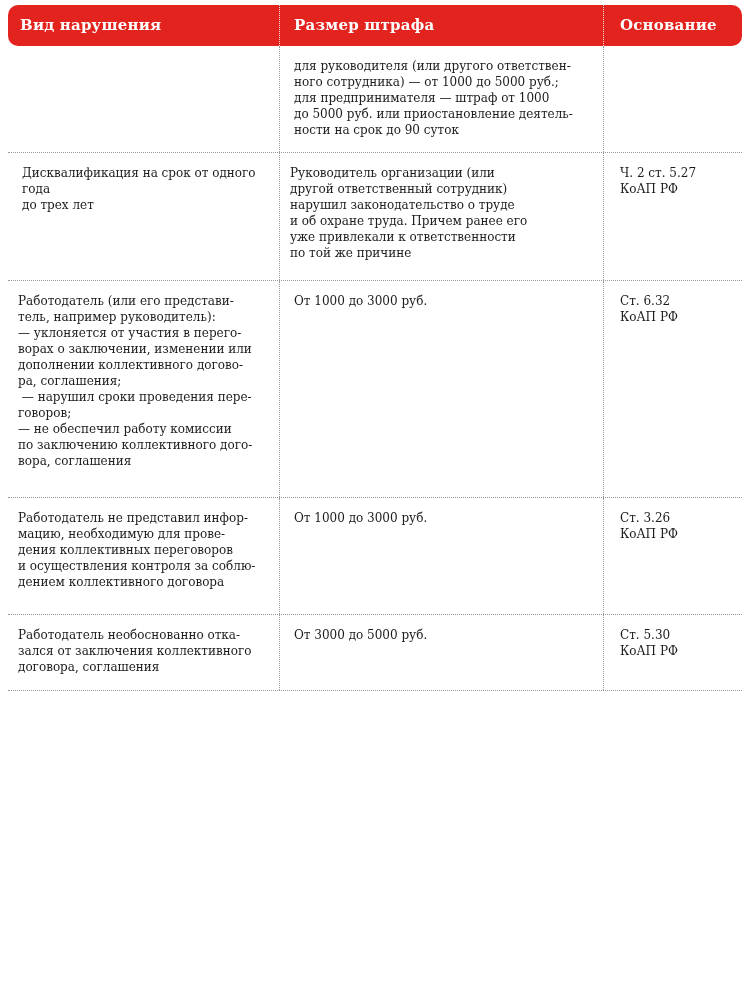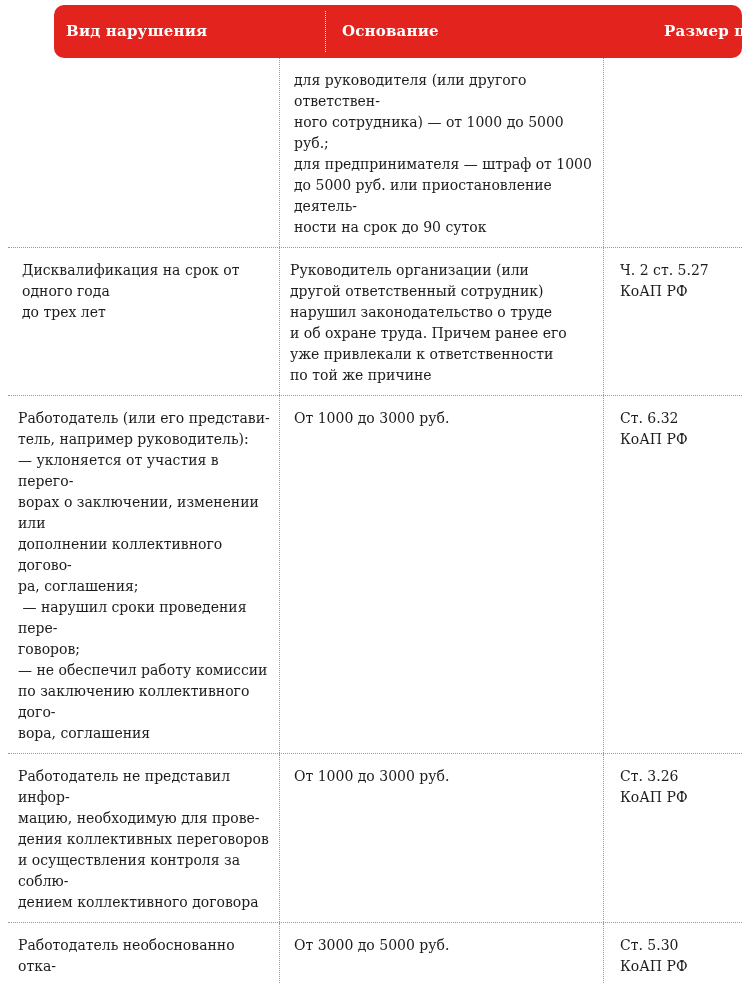--- a/index.html
+++ b/index.html
@@ -17,24 +17,23 @@
     padding: 5px 8px 0 8px;
   }
   .fines-table { width: 734px; }
 
   
   .thead {
     display: grid;
     grid-template-columns: 272px 324px 138px;
     background: #e2231e;
     border-radius: 10px;
-    height: 53px;
+    height: 41px;
     align-items: center;
     color: #ffffff;
-    margin-left: 46px;
   }
   .hcell {
     font-size: 15px;
     font-weight: bold;
     letter-spacing: 0.2px;
     height: 41px;
     line-height: 41px;
     white-space: nowrap;
     overflow: hidden;
   }
@@ -43,22 +42,22 @@
   .hcell.c3 { padding-left: 16px; }
 
   
   .tbody { display: block; }
   .trow {
     display: grid;
     grid-template-columns: 272px 324px 138px;
     border-bottom: 1px dotted #989898;
   }
   .tcell {
-    font-size: 14px;
-    line-height: 21px;
+    font-size: 12px;
+    line-height: 16px;
     white-space: pre-wrap;
   }
   .tcell.c1 { padding: 12px 6px 9px 10px; border-right: 1px dotted #989898; }
   .tcell.c2 { padding: 12px 4px 9px 14px; border-right: 1px dotted #989898; }
   .tcell.c3 { padding: 12px 2px 9px 16px; }
 
   
   .trow:nth-child(1) { min-height: 107px; }
   .trow:nth-child(2) { min-height: 128px; }
   .trow:nth-child(3) { min-height: 217px; }
@@ -70,22 +69,22 @@
   .trow:nth-child(9) { min-height: 57px; }
 </style>
 </head>
 <body>
 
 <div class="page">
   <div class="fines-table">
 
     <div class="thead">
       <div class="hcell c1">Вид нарушения</div>
+      <div class="hcell c2">Размер штрафа</div>
       <div class="hcell c3">Основание</div>
-      <div class="hcell c2">Размер штрафа</div>
     </div>
 
     <div class="tbody">
   <div class="trow">
     <div class="tcell c1 violation"></div>
     <div class="tcell c2 fine">для руководителя (или другого ответствен-
 ного сотрудника) — от 1000 до 5000 руб.;
 для предпринимателя — штраф от 1000
 до 5000 руб. или приостановление деятель-
 ности на срок до 90 суток</div>

